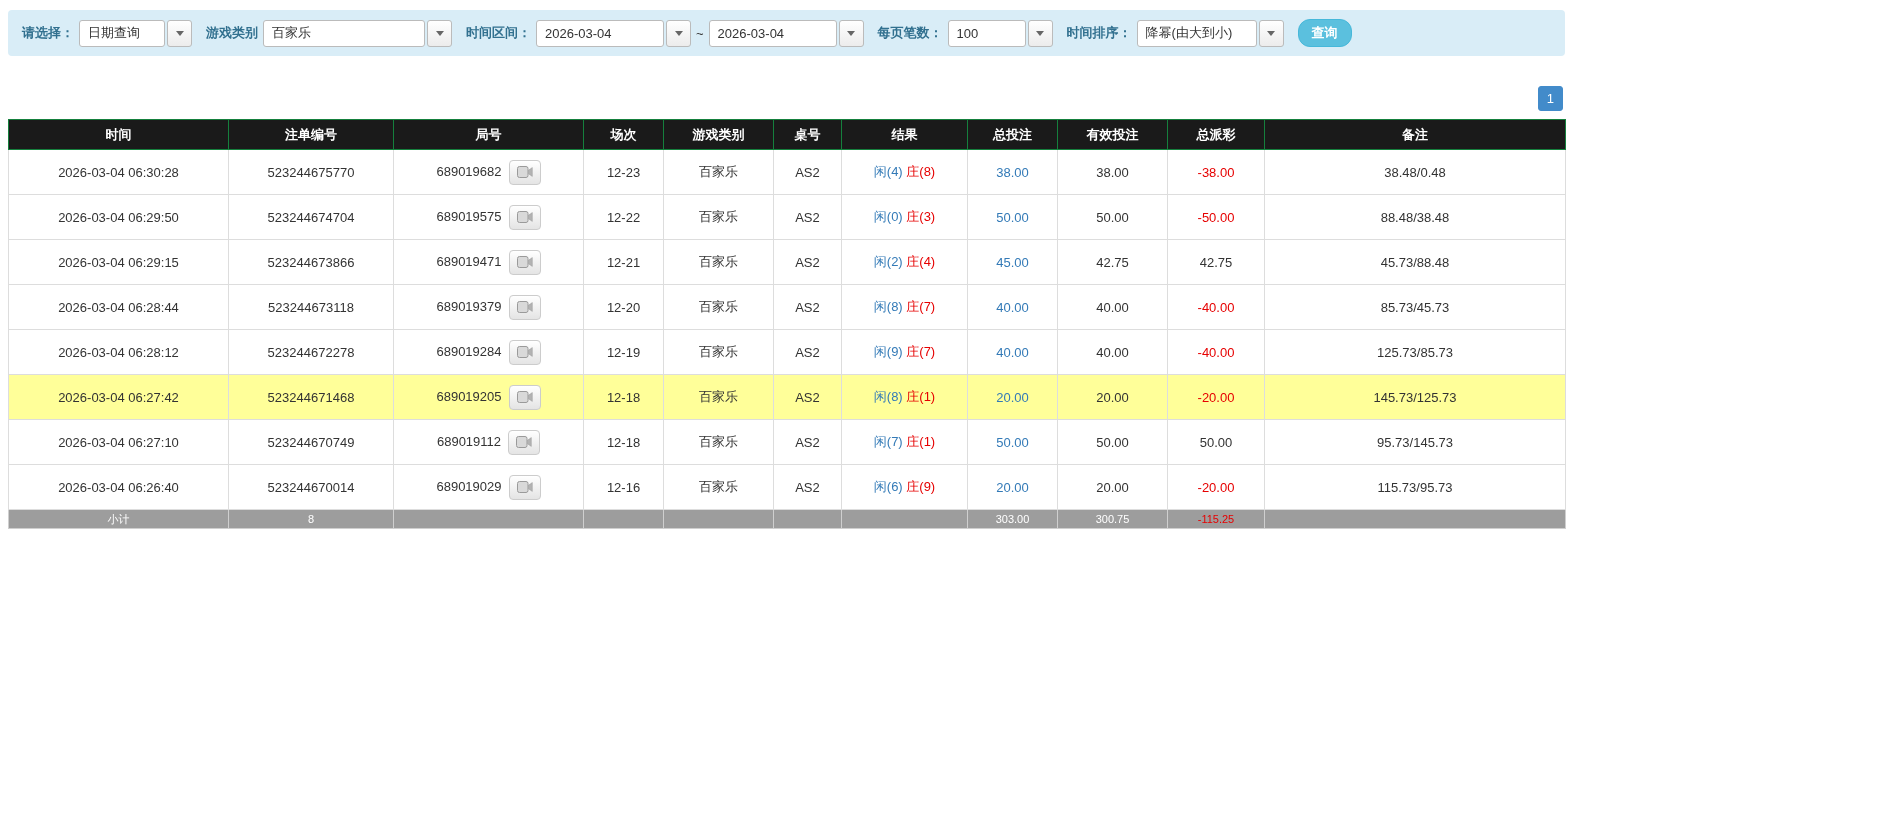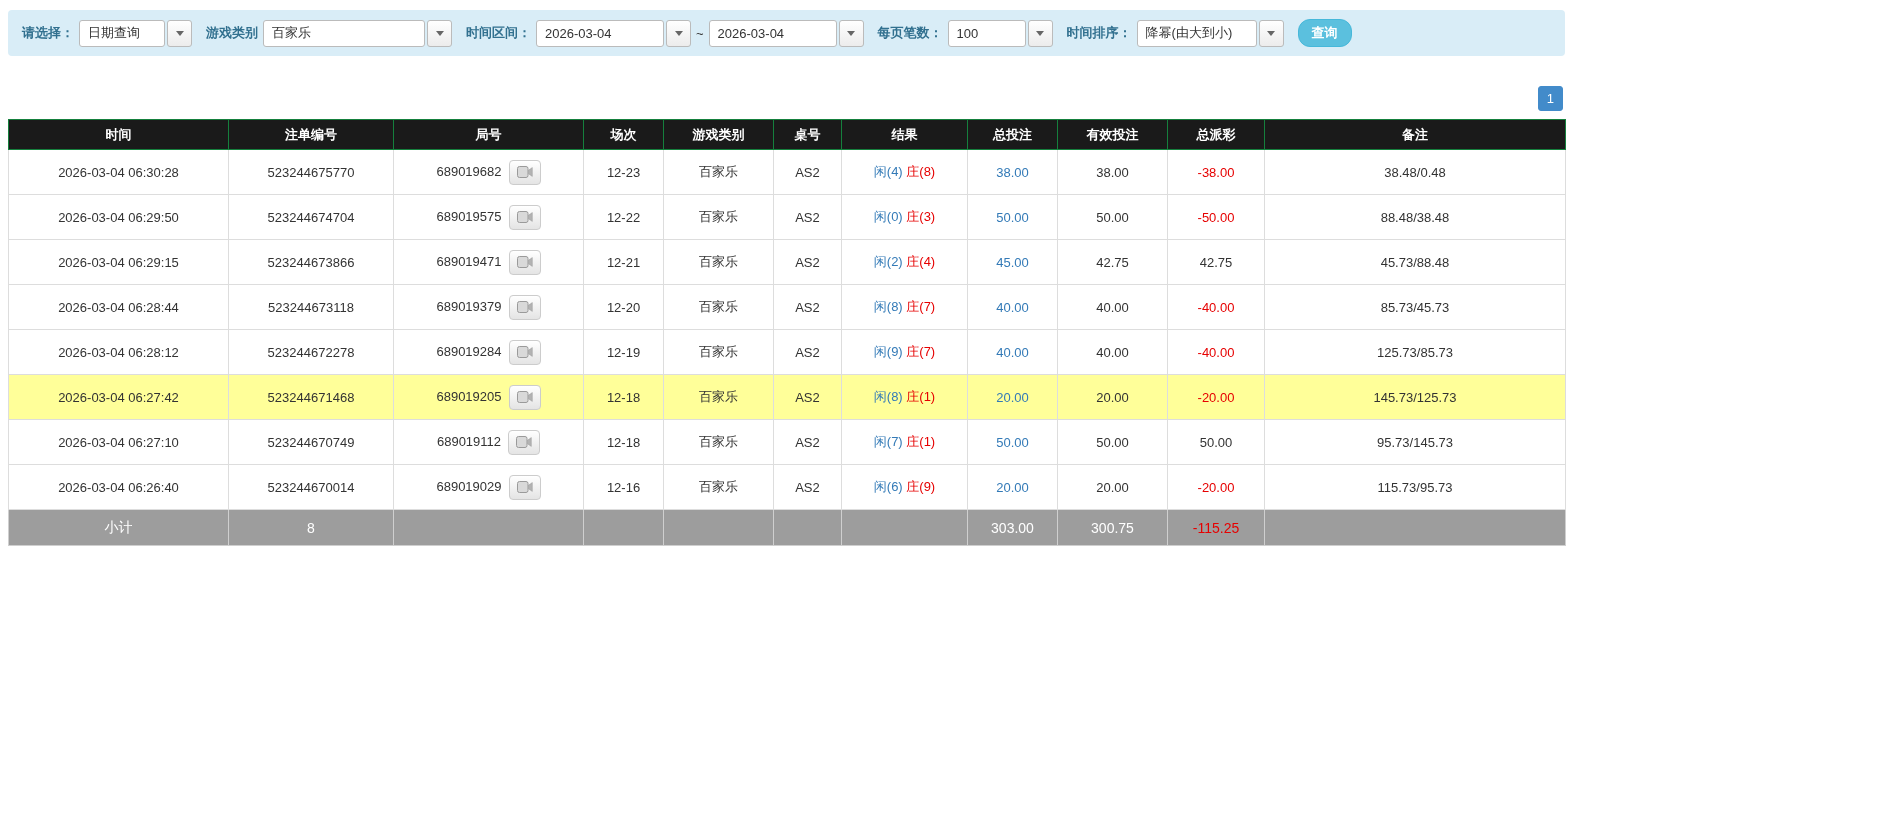--- a/index.html
+++ b/index.html
@@ -35,21 +35,21 @@
 .pagination-row{display:flex;justify-content:flex-end;margin:30px 2px 8px 0;}
 .page-btn{min-width:24px;background:var(--pagination-bg);border:1px solid var(--pagination-bg);color:#fff;font-size:13px;padding:4px 8px;border-radius:3px;cursor:pointer;}
 table.records{border-collapse:collapse;table-layout:fixed;width:1557px;font-size:13px;}
 .records th{background:var(--header-bg);color:#fff;font-weight:bold;height:30px;border:1px solid #15803d;padding:0 4px;}
 .records td{border:1px solid #ddd;text-align:center;height:45px;padding:0 4px;background:#fff;overflow:hidden;}
 tr.highlight td{background:var(--highlight-yellow);}
 .player{color:var(--accent-blue);}
 .banker{color:var(--negative-red);}
 .bet-link{color:var(--accent-blue);text-decoration:none;cursor:pointer;}
 .neg{color:var(--negative-red);}
-tr.summary td{background:var(--footer-bg);color:#fff;height:36px;border:1px solid #cfcfcf;font-size:14px;}
+tr.summary td{background:var(--footer-bg);color:#fff;height:19px;border:1px solid #cfcfcf;font-size:11px;}
 .replay-btn{margin-left:7px;width:32px;height:25px;border:1px solid #ccc;border-radius:4px;background:linear-gradient(#ffffff,#e4e4e4);display:inline-flex;align-items:center;justify-content:center;vertical-align:middle;cursor:pointer;padding:0;}
 </style>
 </head>
 <body>
 
 <div class="page">
 
 
   <div class="filter-bar">
     <span class="flabel first">请选择：</span>

